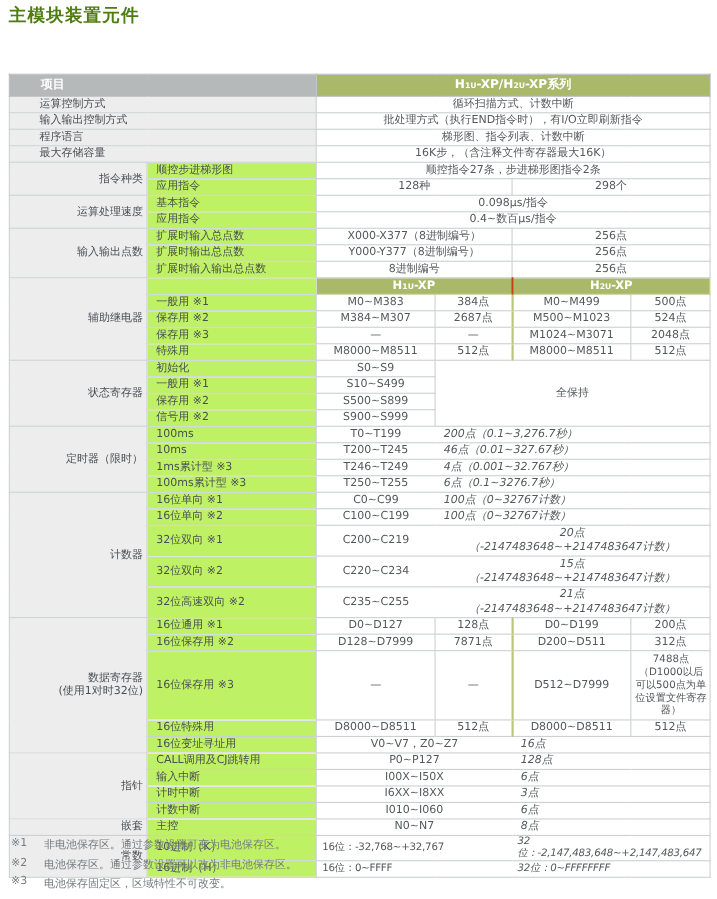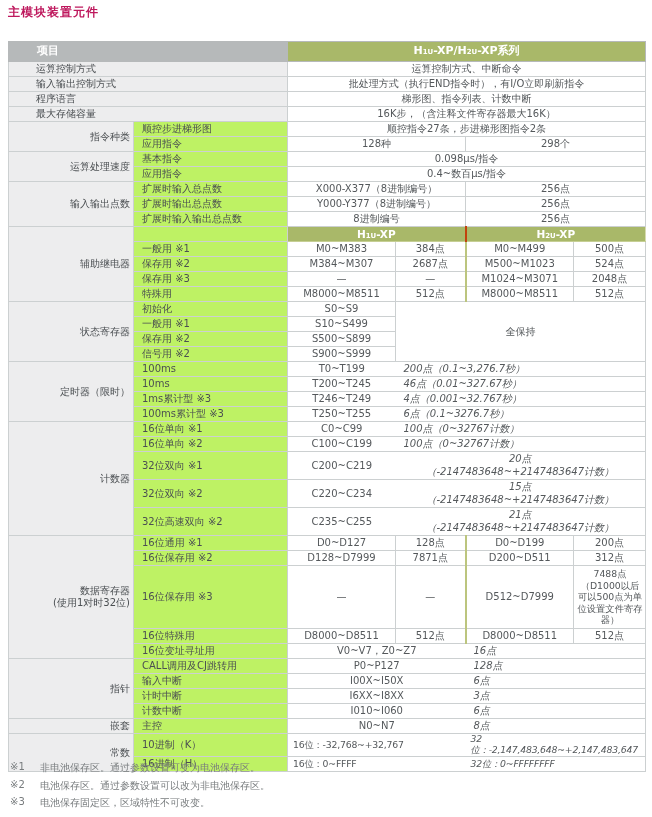--- a/index.html
+++ b/index.html
@@ -2,25 +2,25 @@
 <html><head>
 <meta charset="utf-8">
 <style>
   html,body{margin:0;padding:0;}
   body{
     width:652px;height:817px;background:#ffffff;position:relative;
     font-family:"DejaVu Sans",sans-serif;color:#54585b;
     -webkit-font-smoothing:antialiased;
   }
   .title{
-    position:absolute;left:8px;top:4px;font-size:12px;font-weight:bold;
-    color:#be185d;letter-spacing:1px;
+    position:absolute;left:8px;top:4px;font-size:16px;font-weight:bold;
+    color:#4d7c0f;letter-spacing:1px;
   }
   table.spec{
-    position:absolute;left:8px;top:41px;width:637px;
+    position:absolute;left:8px;top:67px;width:637px;
     border-collapse:collapse;table-layout:fixed;font-size:10px;
   }
   td{
     border:1px solid #ccd0d1;height:14px;padding:0 3px;
     text-align:center;vertical-align:middle;line-height:1.18;color:#54585b;
     overflow:hidden;
   }
   
   tr.hrow td{height:19px;font-weight:bold;color:#ffffff;font-size:11px;border-color:#b6b9ba;}
   td.hg{background:#b6b9ba;text-align:left;padding-left:28px;}
@@ -64,21 +64,21 @@
   </colgroup>
 
   <tbody>
       <tr class="hrow">
     <td class="hg" colspan="2">项目</td>
     <td class="ho" colspan="4"><span>H</span><span class="sb">1U</span><span>-XP/H</span><span class="sb">2U</span><span>-XP系列</span></td>
   </tr>
 
   <tr>
         <td class="lw" colspan="2">运算控制方式</td>
-        <td colspan="4">运算控制方式、中断命令</td>
+        <td colspan="4">循环扫描方式、计数中断</td>
       </tr>
   <tr>
         <td class="lw" colspan="2">输入输出控制方式</td>
         <td colspan="4">批处理方式（执行END指令时），有I/O立即刷新指令</td>
       </tr>
   <tr>
         <td class="lw" colspan="2">程序语言</td>
         <td colspan="4">梯形图、指令列表、计数中断</td>
       </tr>
   <tr>

